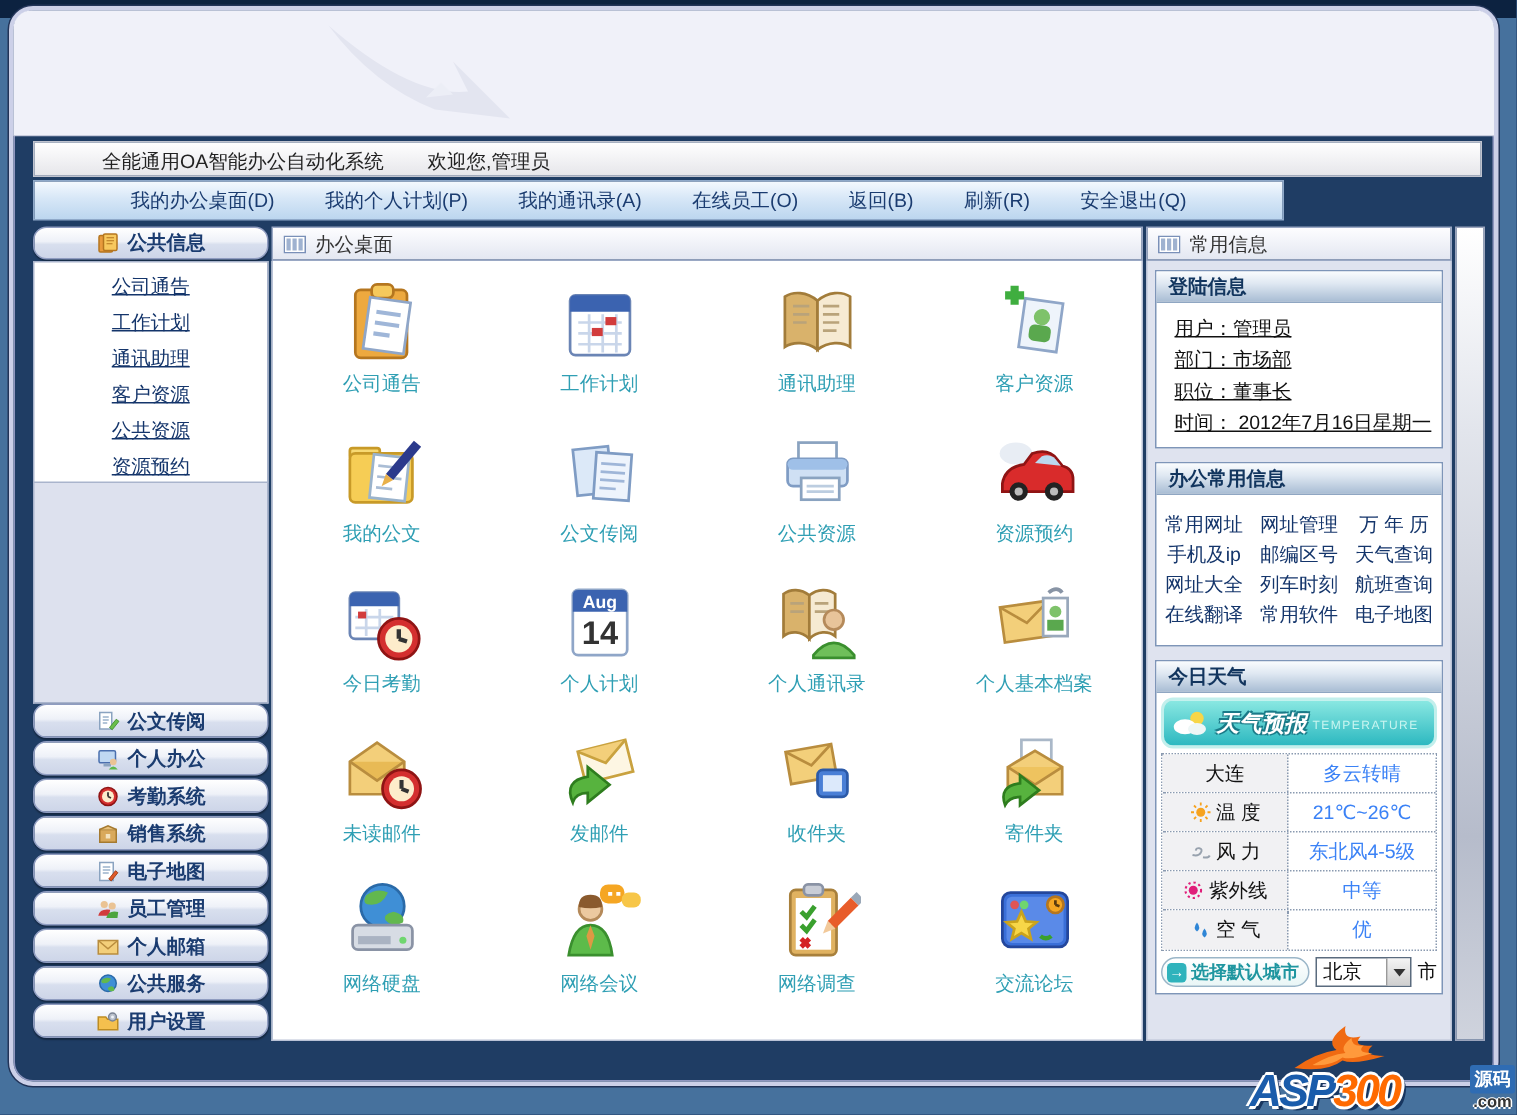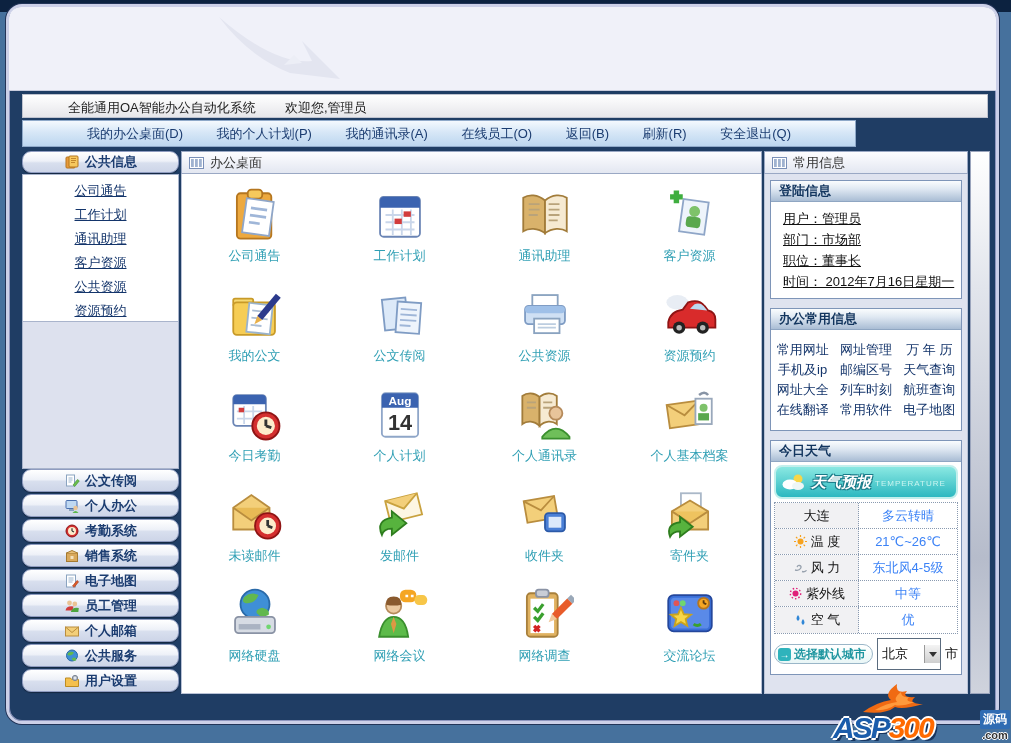--- a/index.html
+++ b/index.html
@@ -107,21 +107,21 @@
   .w-value { flex:1; display:flex; align-items:center; justify-content:center;
     font-size:13px; color:#3b82f6; }
 
   .city-row { display:flex; align-items:center; gap:4px; padding:4px 3px; }
   .city-btn { height:20px; border:1px solid #9ab6c8; border-radius:10px;
     background:linear-gradient(180deg,#ffffff,#e9f6f6);
     display:flex; align-items:center; gap:3px; padding:0 6px 0 3px;
     font-size:12px; font-weight:bold; color:#1f96a0; cursor:pointer; white-space:nowrap; }
   .city-btn .sq { width:13px; height:13px; border-radius:3px; background:#2fb3bc;
     color:#fff; font-size:10px; line-height:13px; text-align:center; }
-  .city-select { width:82px; height:32px; border:1px solid #5a6b7e; background:#fff;
+  .city-select { width:82px; height:20px; border:1px solid #5a6b7e; background:#fff;
     display:flex; align-items:center; font-size:13px; color:#111; cursor:pointer; }
   .sel-text { padding-left:4px; flex:1; }
   .sel-btn { width:16px; height:18px; background:linear-gradient(180deg,#f4f4f4,#cfcfcf);
     border-left:1px solid #9a9a9a; display:flex; align-items:center; justify-content:center; }
   .tri-down { width:0; height:0; border-left:4px solid transparent;
     border-right:4px solid transparent; border-top:5px solid #333; }
   .city-suffix { font-size:13px; color:#111; }
 
   .right-strip { position:absolute; left:961px; top:144px; width:20px; height:543px;
     background:linear-gradient(180deg,#ffffff,#e2e5ec 25%,#b6bccb 75%,#cfd3dd);

